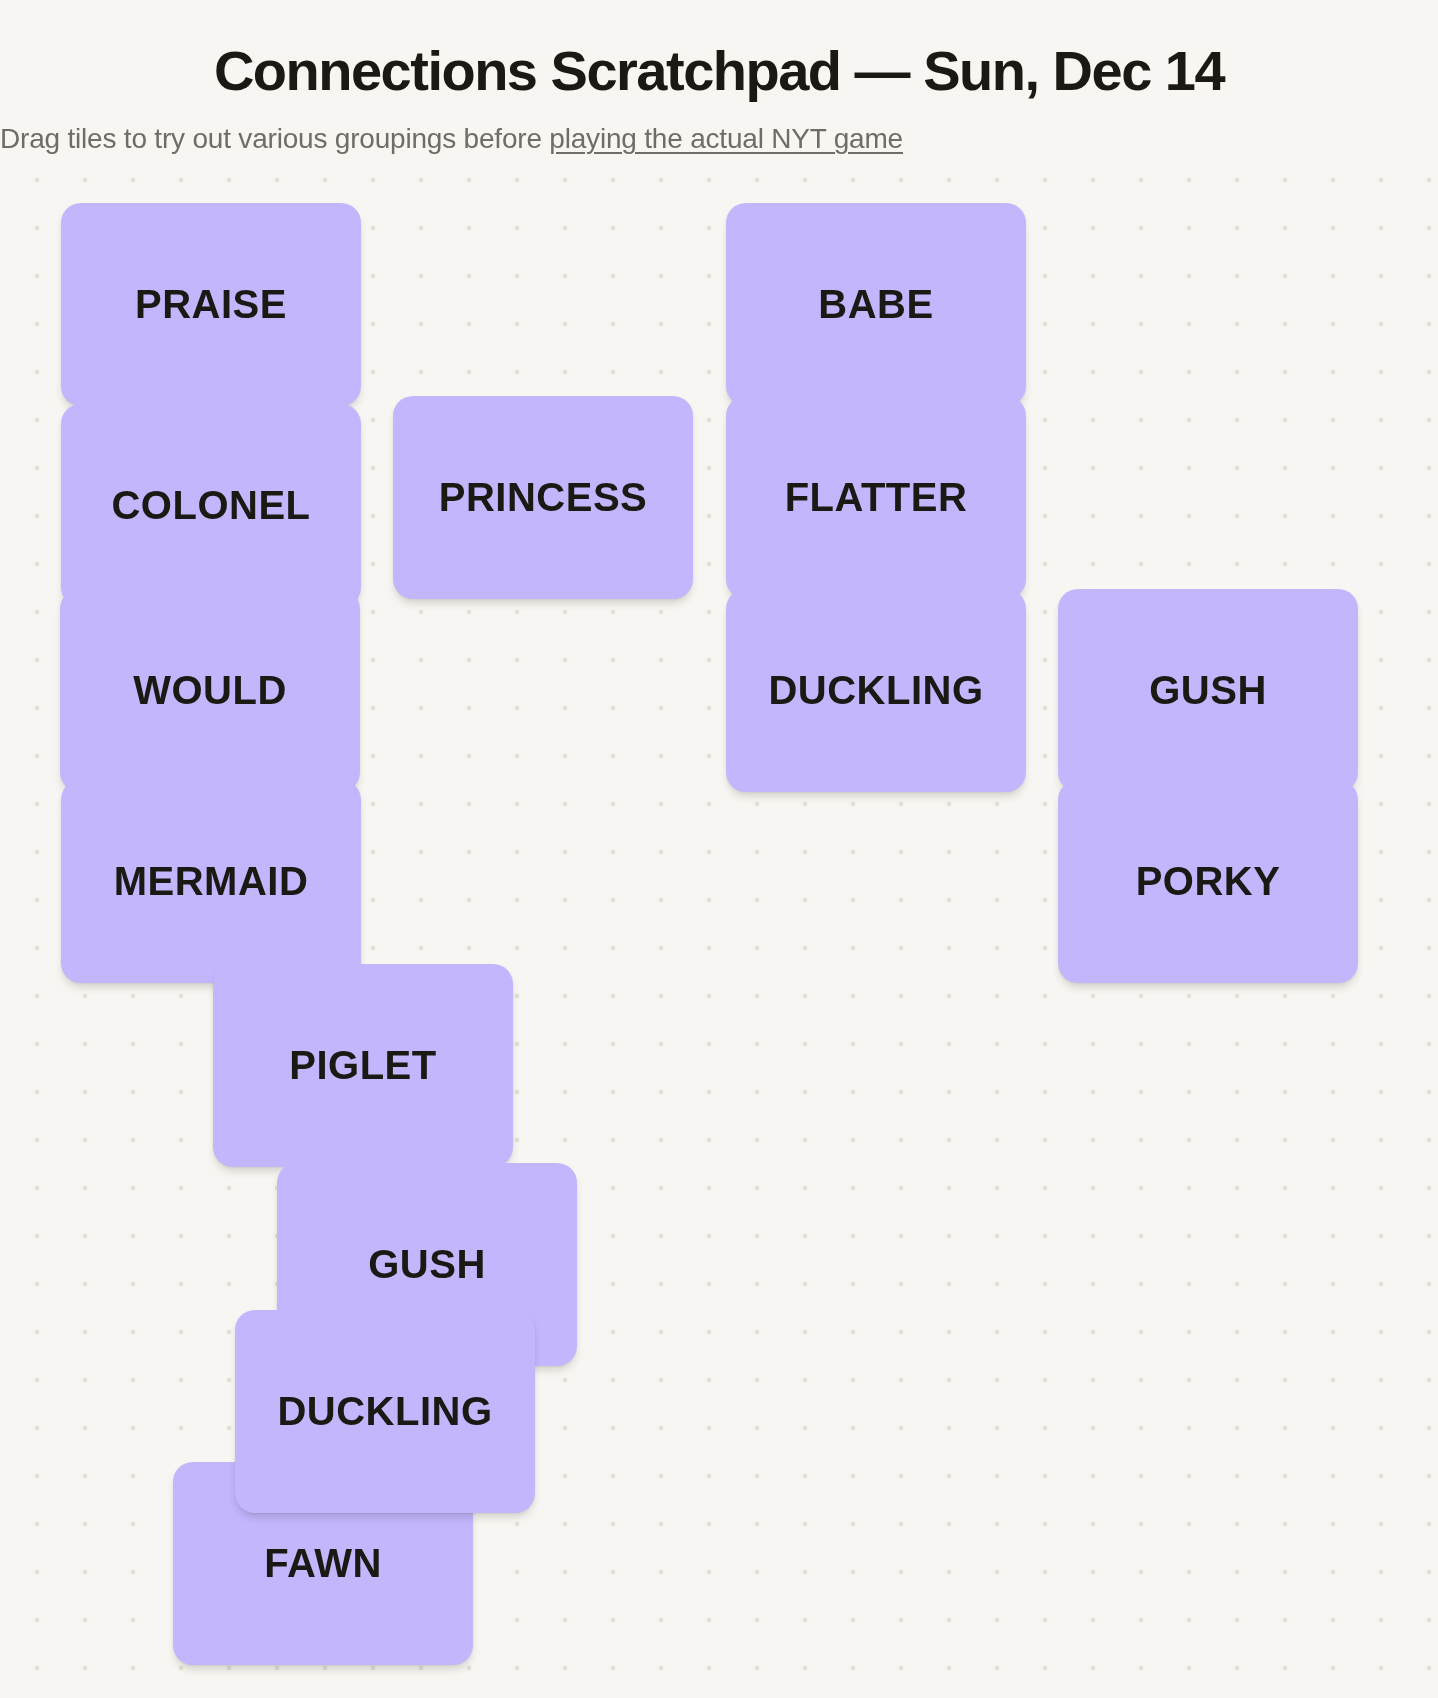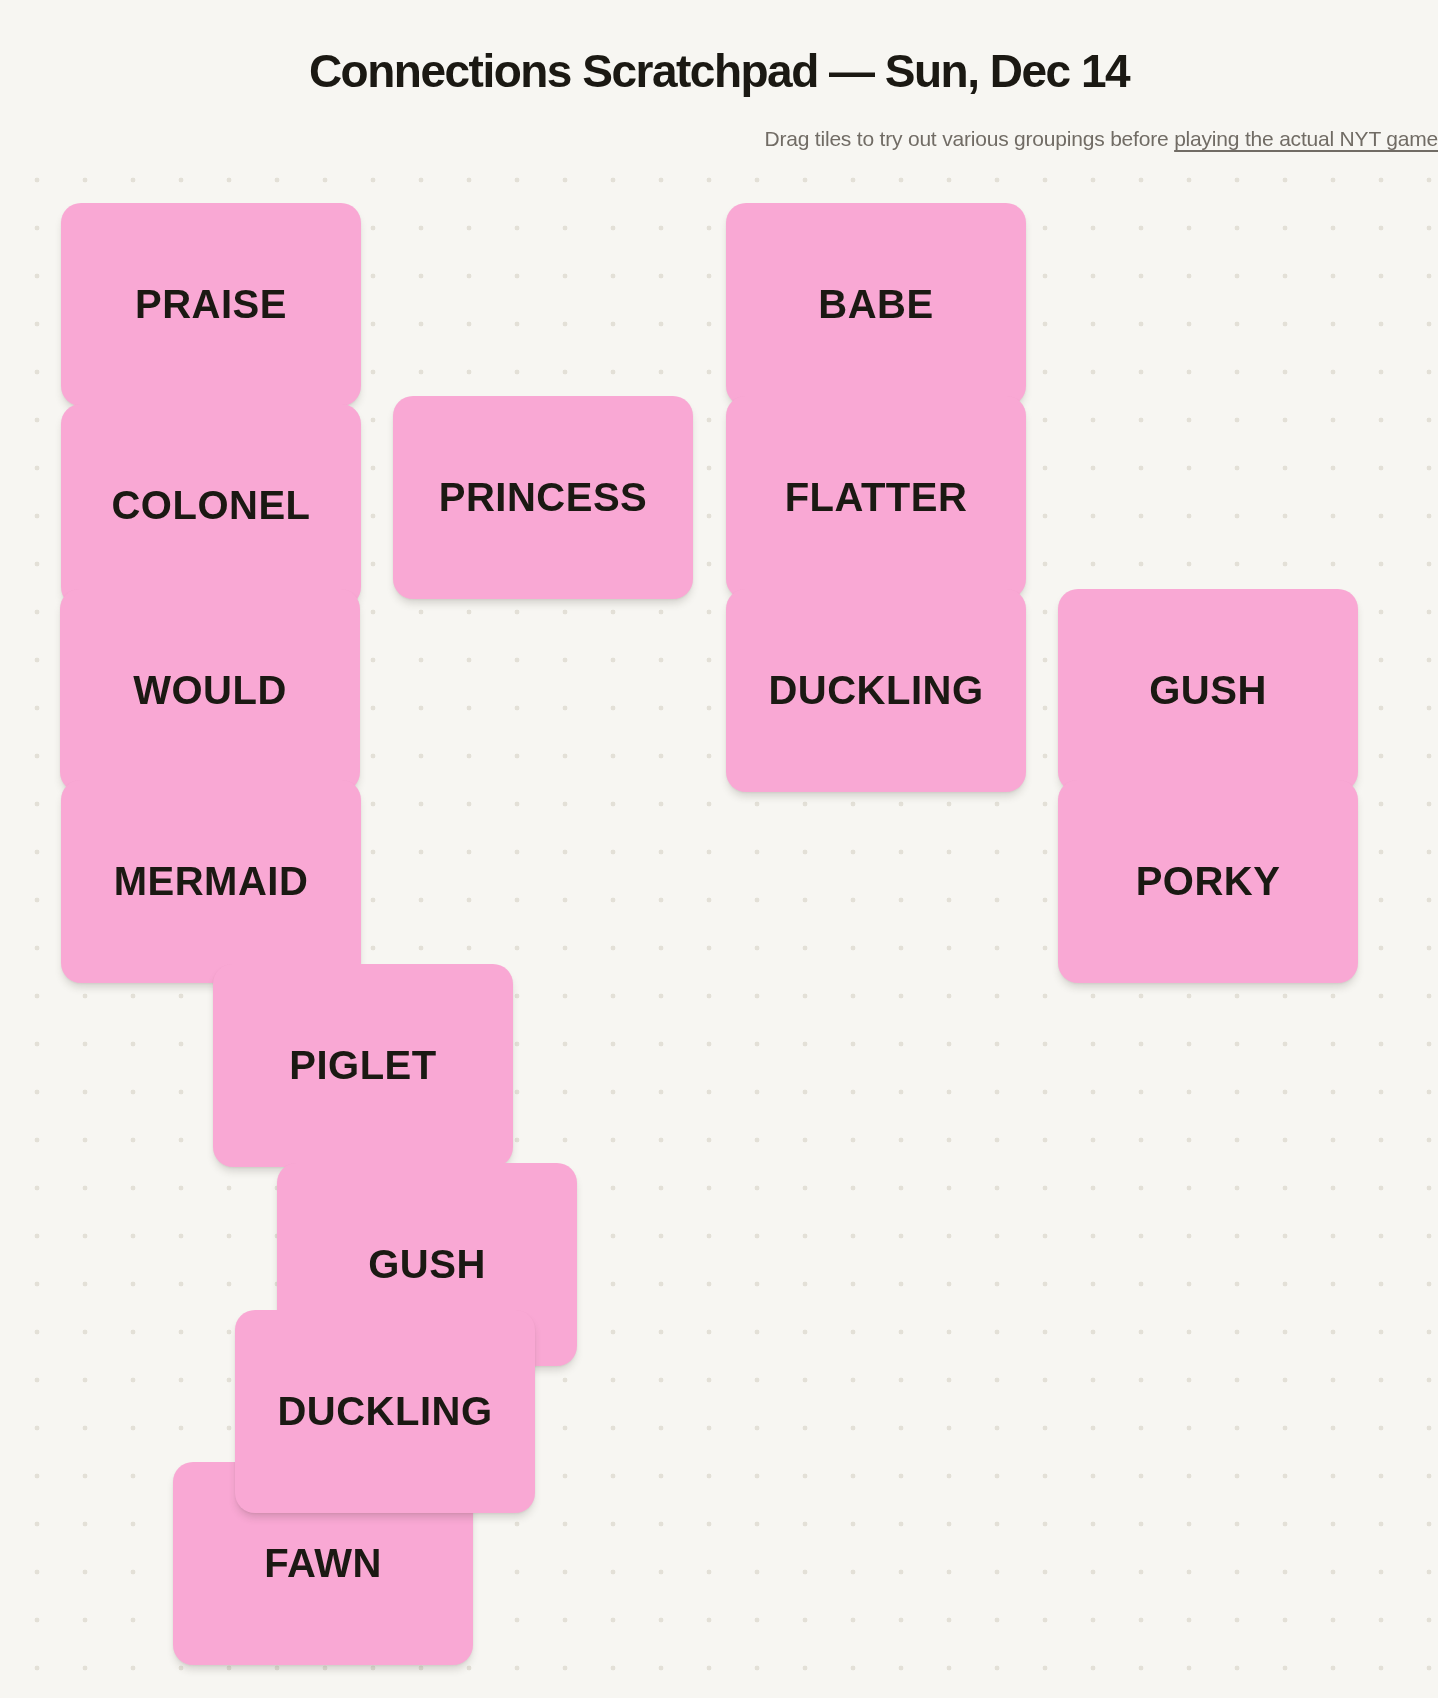--- a/index.html
+++ b/index.html
@@ -25,50 +25,50 @@
     background-size: 48px 48px;
     background-position: 13px 28px;
   }
   .page-title {
     position: absolute;
     left: 0;
     top: 38px;
     width: 100%;
     margin: 0;
     text-align: center;
-    font-size: 46px;
+    font-size: 56px;
     line-height: 66px;
     font-weight: 700;
     letter-spacing: -1.5px;
     color: #1b1913;
   }
   .page-subtitle {
     position: absolute;
     left: 0;
     top: 120px;
     width: 100%;
     margin: 0;
-    text-align: right;
-    font-size: 21px;
+    text-align: left;
+    font-size: 28px;
     line-height: 38px;
     font-weight: 400;
     letter-spacing: -0.2px;
     color: #716c65;
   }
   .page-subtitle a {
     color: #716c65;
     text-decoration: underline;
     text-decoration-thickness: 2px;
     text-underline-offset: 4px;
   }
   .tile {
     position: absolute;
     width: 300px;
     height: 203px;
-    background: #f9a8d4;
+    background: #c4b5fd;
     border-radius: 20px;
     box-shadow: 0 6px 8px -2px rgba(50,45,35,0.18), 0 1px 2px rgba(50,45,35,0.06);
     display: flex;
     align-items: center;
     justify-content: center;
     font-size: 40px;
     font-weight: 700;
     letter-spacing: 0.5px;
     color: #1b1913;
     cursor: grab;

